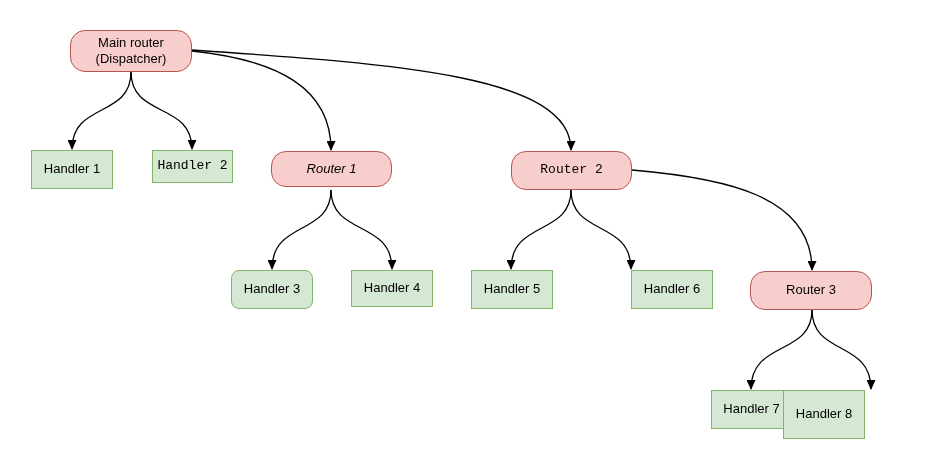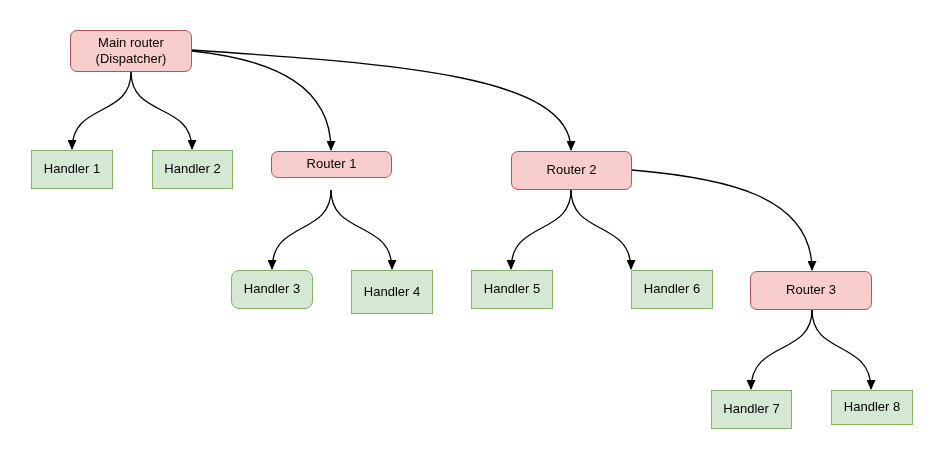--- a/index.html
+++ b/index.html
@@ -41,21 +41,21 @@
     font-size: 13px;
     color: #000000;
     line-height: 1.25;
   }
   .node span {
     white-space: pre-line;
   }
   .node.router {
     background: var(--router-fill, #f8cecc);
     border: 1.3px solid var(--router-border, #b85450);
-    border-radius: 7px;
+    border-radius: 15px;
     align-items: center;
   }
   .node.handler {
     background: var(--handler-fill, #d5e8d4);
     border: 1.3px solid var(--handler-border, #82b366);
   }
 </style>
 </head>
 <body>
 
@@ -82,53 +82,53 @@
 
   <div class="node router" style="left:70px; top:30px; width:122px; height:42px;">
     <span>Main router
 (Dispatcher)</span>
   </div>
 
   <div class="node handler" style="left:31px; top:150px; width:82px; height:39px;">
     <span>Handler 1</span>
   </div>
 
-  <div class="node handler" style="left:152px; top:150px; width:81px; height:39px;">
+  <div class="node handler" style="left:152px; top:150px; width:81px; height:33px;font-family:Liberation Mono, monospace;">
     <span>Handler 2</span>
   </div>
 
-  <div class="node router" style="left:271px; top:151px; width:121px; height:27px;">
+  <div class="node router" style="left:271px; top:151px; width:121px; height:36px;font-style:italic;">
     <span>Router 1</span>
   </div>
 
-  <div class="node router" style="left:511px; top:151px; width:121px; height:39px;">
+  <div class="node router" style="left:511px; top:151px; width:121px; height:39px;font-family:Liberation Mono, monospace;">
     <span>Router 2</span>
   </div>
 
   <div class="node handler" style="left:231px; top:270px; width:82px; height:39px;border-radius:8px;">
     <span>Handler 3</span>
   </div>
 
-  <div class="node handler" style="left:351px; top:270px; width:82px; height:44px;">
+  <div class="node handler" style="left:351px; top:270px; width:82px; height:37px;">
     <span>Handler 4</span>
   </div>
 
   <div class="node handler" style="left:471px; top:270px; width:82px; height:39px;">
     <span>Handler 5</span>
   </div>
 
   <div class="node handler" style="left:591px; top:270px; width:82px; height:39px;margin-left:40px;">
     <span>Handler 6</span>
   </div>
 
   <div class="node router" style="left:750px; top:271px; width:122px; height:39px;">
     <span>Router 3</span>
   </div>
 
   <div class="node handler" style="left:711px; top:390px; width:81px; height:39px;">
     <span>Handler 7</span>
   </div>
 
-  <div class="node handler" style="left:831px; top:390px; width:82px; height:35px;">
+  <div class="node handler" style="left:783px; top:390px; width:82px; height:49px;">
     <span>Handler 8</span>
   </div>
 
 </div>
 
 </body></html>

